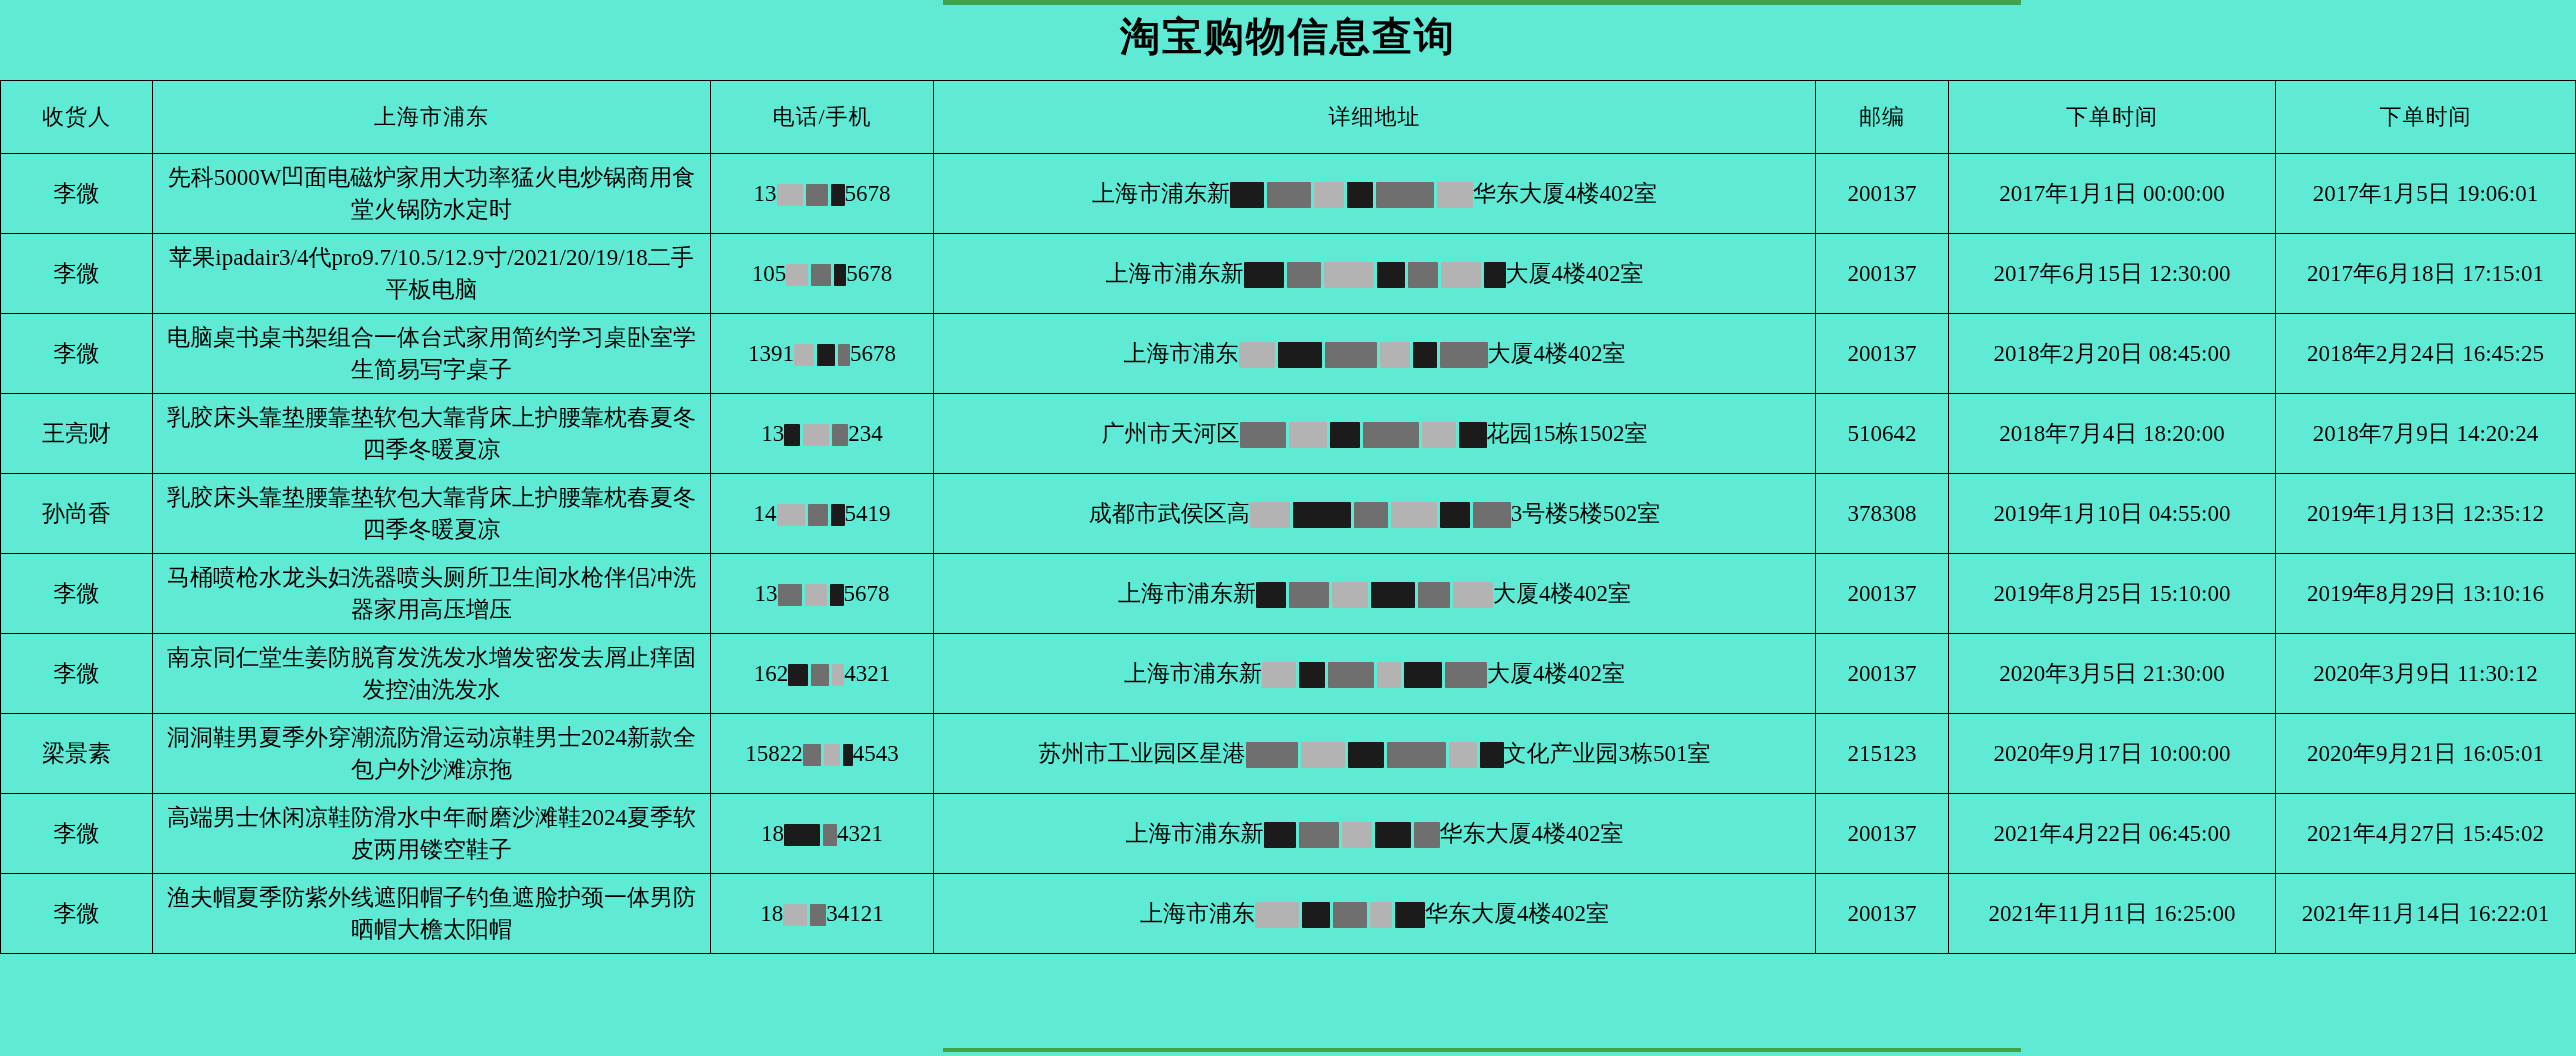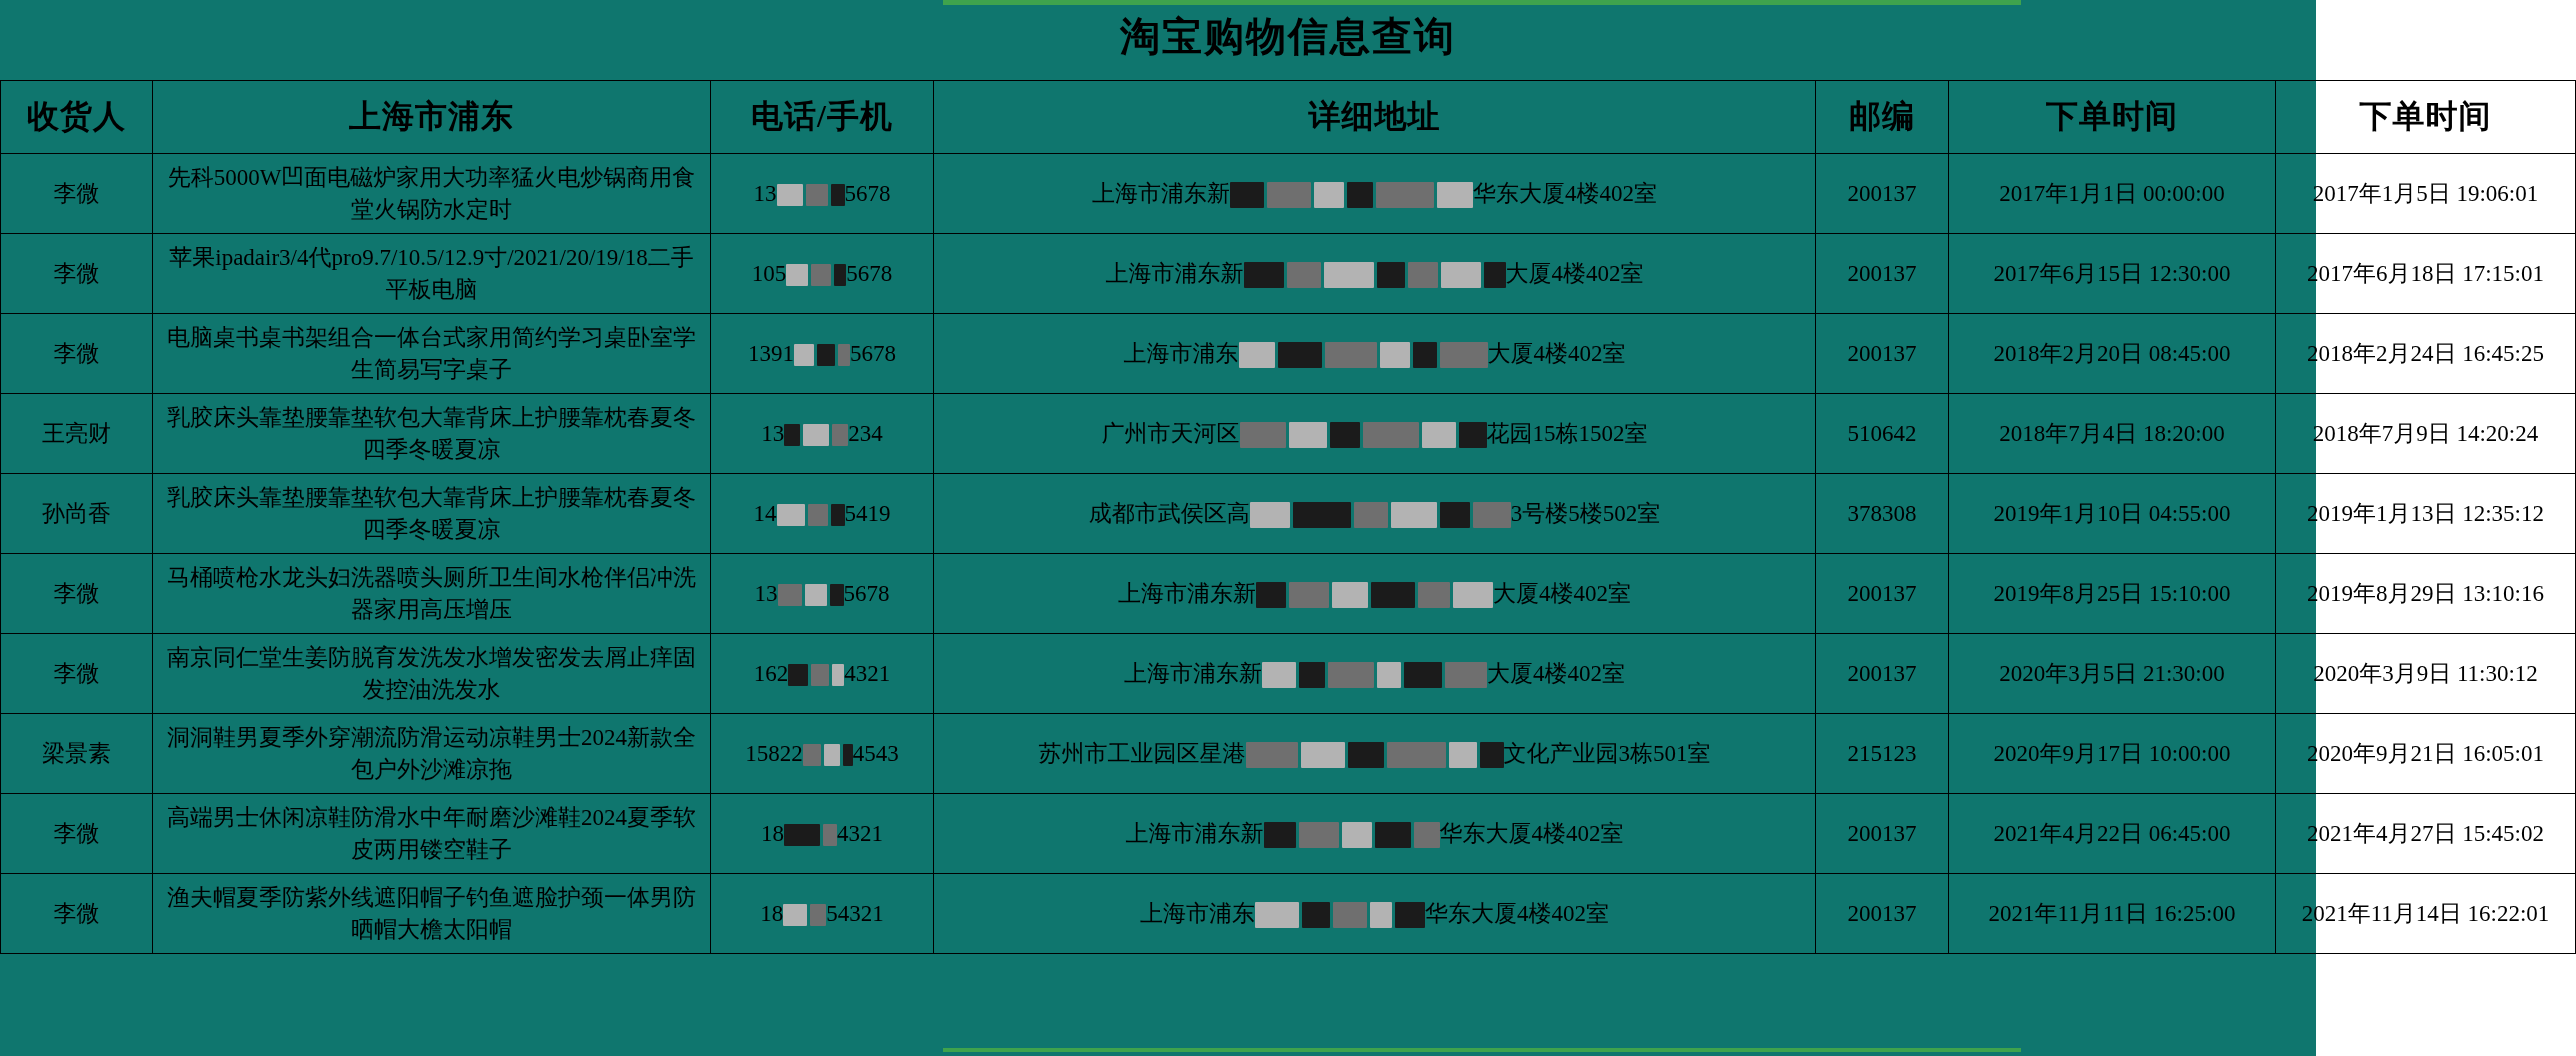--- a/index.html
+++ b/index.html
@@ -9,23 +9,23 @@
   }
   body {
     width: 2576px;
     height: 1057px;
     font-family: "Liberation Serif", "DejaVu Serif", serif;
     color: #000000;
     overflow: hidden;
   }
   .page {
     position: relative;
-    width: 2316px;
+    width: 2576px;
     height: 1057px;
-    background: #0f766e;
+    background: #5eead4;
     box-sizing: border-box;
   }
   
   .top-accent {
     position: absolute;
     top: 0;
     left: 943px;
     width: 1078px;
     height: 5px;
     background: #3fa34d;
@@ -51,22 +51,22 @@
     table-layout: fixed;
   }
   table.grid th, table.grid td {
     border: 1px solid #000000;
     padding: 0 6px;
     vertical-align: middle;
     text-align: center;
     box-sizing: border-box;
   }
   table.grid th {
-    font-size: 32px;
-    font-weight: bold;
+    font-size: 22px;
+    font-weight: normal;
     height: 73px;
     letter-spacing: 1px;
   }
   table.grid td {
     font-size: 23px;
     height: 80px;
     line-height: 32px;
   }
   
   col.c-name     { width: 152px; }
@@ -377,21 +377,21 @@
         <td class="cell-date">2021年4月27日 15:45:02</td>
       </tr>
 
       <tr>
         <td class="cell-name">李微</td>
         <td class="cell-product">渔夫帽夏季防紫外线遮阳帽子钓鱼遮脸护颈一体男防晒帽大檐太阳帽</td>
         <td class="phone-cell">
           <span>18</span><span class="redact-wrap">
               <span class="rb light" style="width:24px"></span>
               <span class="rb mid" style="width:16px"></span>
-            </span><span>54321</span>
+            </span><span>34121</span>
         </td>
         <td class="addr-cell">
           <span>上海市浦东</span><span class="redact-wrap">
               <span class="rb light tall" style="width:44px"></span>
               <span class="rb dark tall" style="width:28px"></span>
               <span class="rb mid tall" style="width:34px"></span>
               <span class="rb light tall" style="width:22px"></span>
               <span class="rb dark tall" style="width:30px"></span>
             </span><span>华东大厦4楼402室</span>
         </td>

